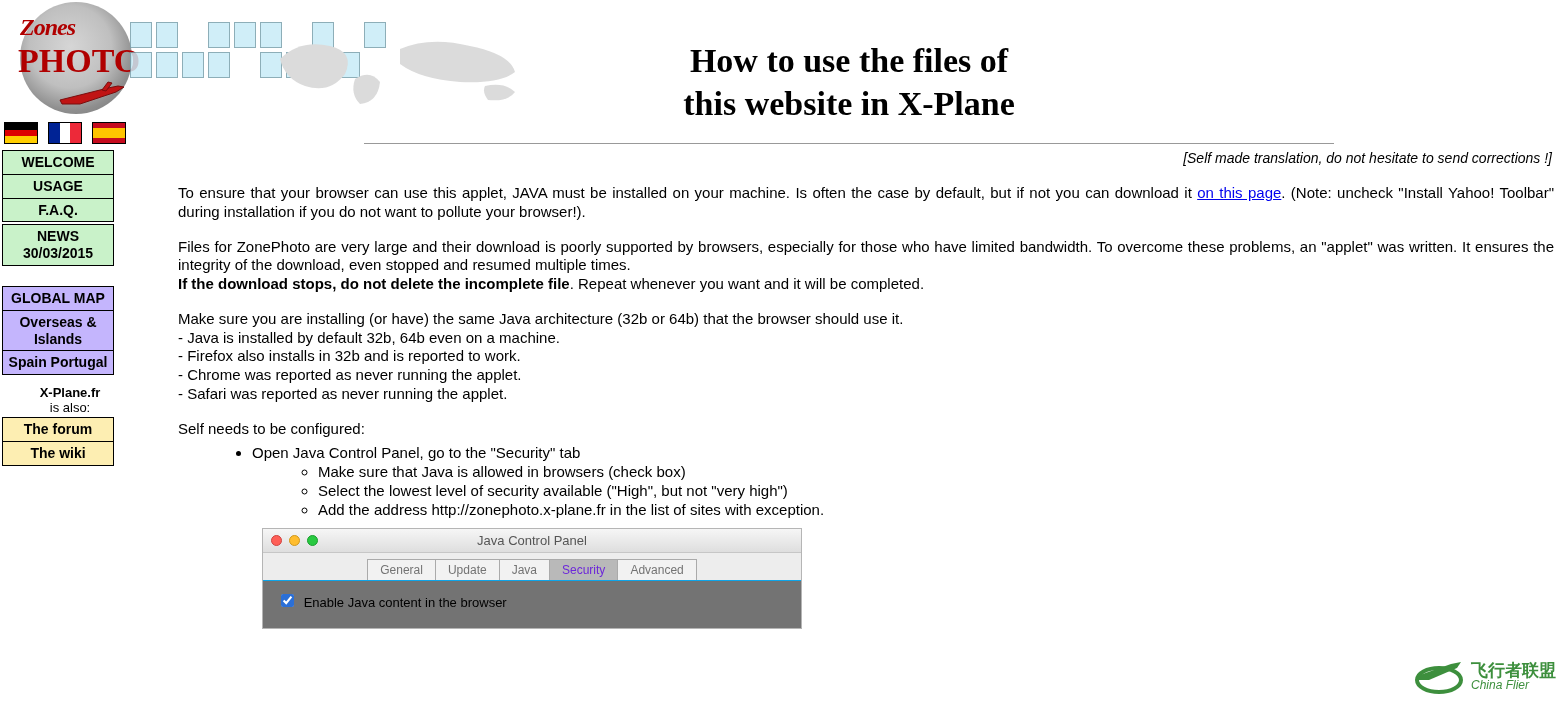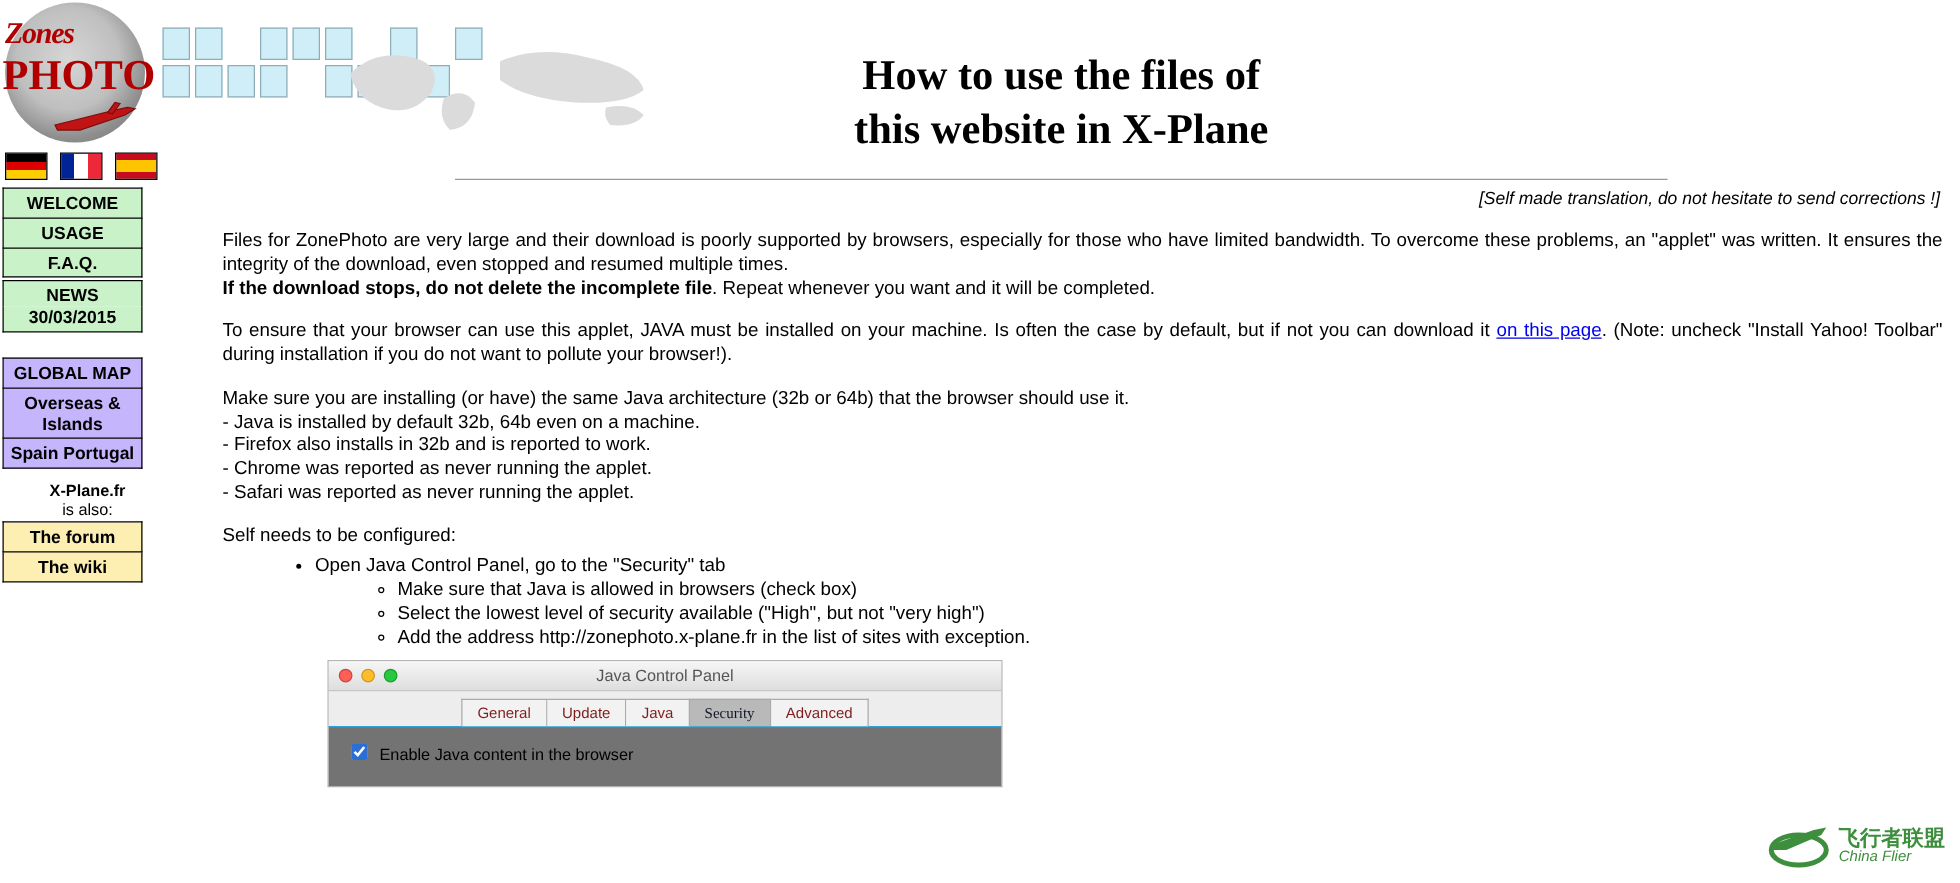--- a/index.html
+++ b/index.html
@@ -17,21 +17,21 @@
   
   .sidebar {
     width: 140px;
     flex: 0 0 140px;
     padding: 0;
   }
   .logo-globe {
     position: relative;
     width: 112px;
     height: 112px;
-    margin-left: 4px;
+    margin-left: 20px;
     margin-top: 2px;
     background: radial-gradient(circle at 45% 40%, #d6d6d6 0%, #bfbfbf 45%, #8e8e8e 70%, #6b6b6b 100%);
     border-radius: 50%;
   }
   .logo-text-zones {
     position: absolute;
     top: 12px;
     left: 0px;
     font-family: "Comic Sans MS","Chalkboard SE",cursive;
     font-size: 24px;
@@ -193,25 +193,25 @@
     justify-content: center;
     background: #ededed;
     padding-top: 6px;
   }
   .mac-tab {
     padding: 3px 12px;
     border: 1px solid #aaa;
     border-bottom: none;
     background: #f2f2f2;
     font-size: 12px;
-    color: #7f1d1d;
+    color: #737373;
     cursor: pointer;
   }
   .mac-tab + .mac-tab { border-left: none; }
-  .mac-tab.active { background: #b9b9b9; color: #0f172a; font-family: Liberation Serif, serif; }
+  .mac-tab.active { background: #b9b9b9; color: #6d28d9; }
   .mac-body {
     border-top: 1px solid #0ea5e9;
     padding: 10px 14px 18px 14px;
     background: #737373;
   }
   .chk { margin-right: 6px; accent-color:#2b6fd6; }
   
   .brand {
     position: fixed;
     right: 12px;
@@ -347,26 +347,26 @@
       <span>this website in X-Plane</span>
     </div>
 
     <hr class="sep">
 
     <div class="note-right">[Self made translation, do not hesitate to send corrections !]</div>
 
 
     <div style="margin-left:34px">
       <p class="body-p">
+        <span>To ensure that your browser can use this applet, JAVA must be installed on your machine. Is often the case by default, but if not you can download it </span><a class="link">on this page</a><span>. (Note: uncheck "Install Yahoo! Toolbar" during installation if you do not want to pollute your browser!).</span>
+      </p>
+
+      <p class="body-p">
         <span>Files for ZonePhoto are very large and their download is poorly supported by browsers, especially for those who have limited bandwidth. To overcome these problems, an "applet" was written. It ensures the integrity of the download, even stopped and resumed multiple times.</span><br>
         <b>If the download stops, do not delete the incomplete file</b><span>. Repeat whenever you want and it will be completed.</span>
-      </p>
-
-      <p class="body-p">
-        <span>To ensure that your browser can use this applet, JAVA must be installed on your machine. Is often the case by default, but if not you can download it </span><a class="link">on this page</a><span>. (Note: uncheck "Install Yahoo! Toolbar" during installation if you do not want to pollute your browser!).</span>
       </p>
 
       <p class="body-p" style="margin-bottom:0">
         <span>Make sure you are installing (or have) the same Java architecture (32b or 64b) that the browser should use it.</span><br>
         <span>- Java is installed by default 32b, 64b even on a machine.</span><br>
         <span>- Firefox also installs in 32b and is reported to work.</span><br>
         <span>- Chrome was reported as never running the applet.</span><br>
         <span>- Safari was reported as never running the applet.</span>
       </p>
 

